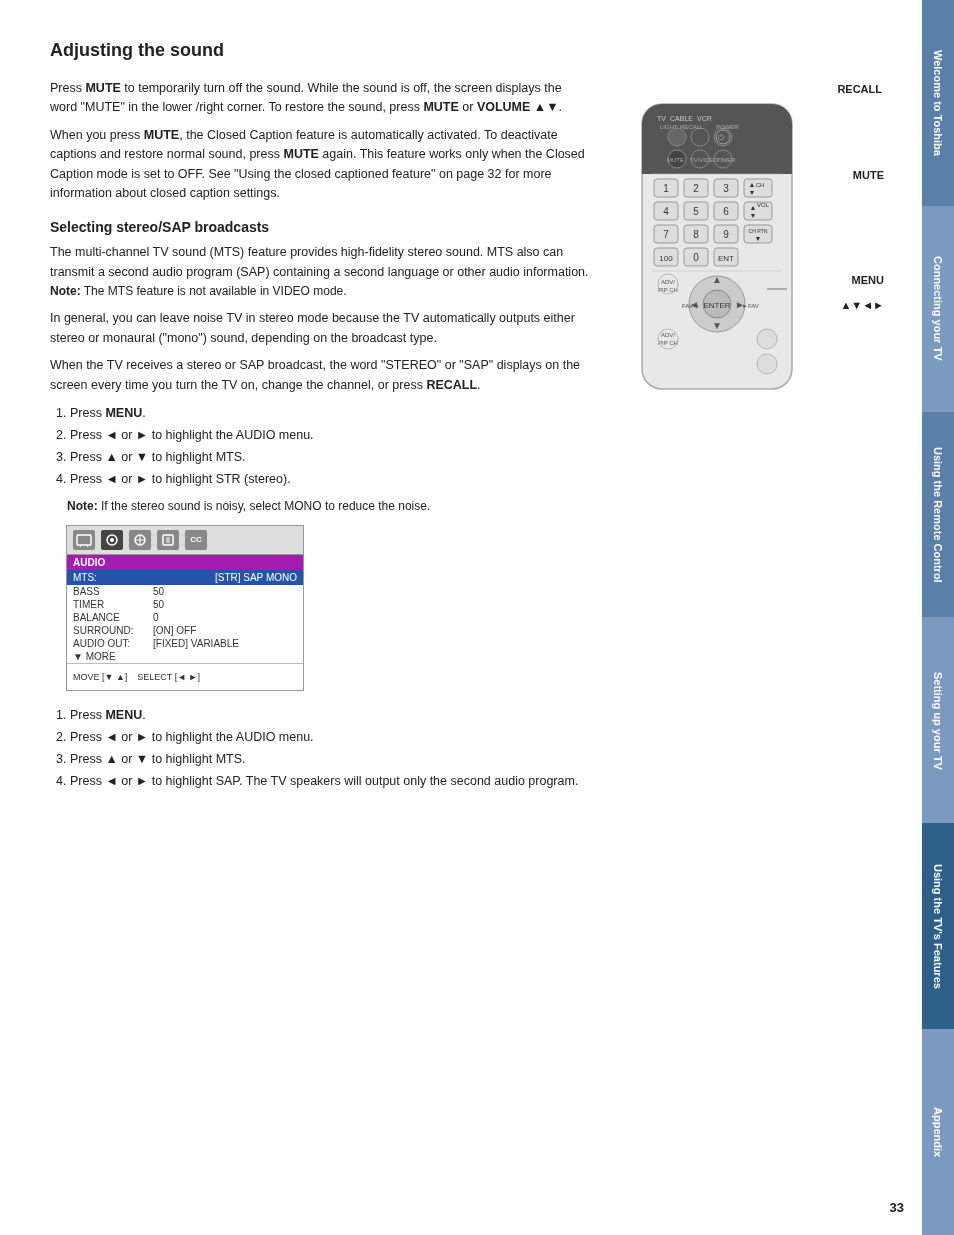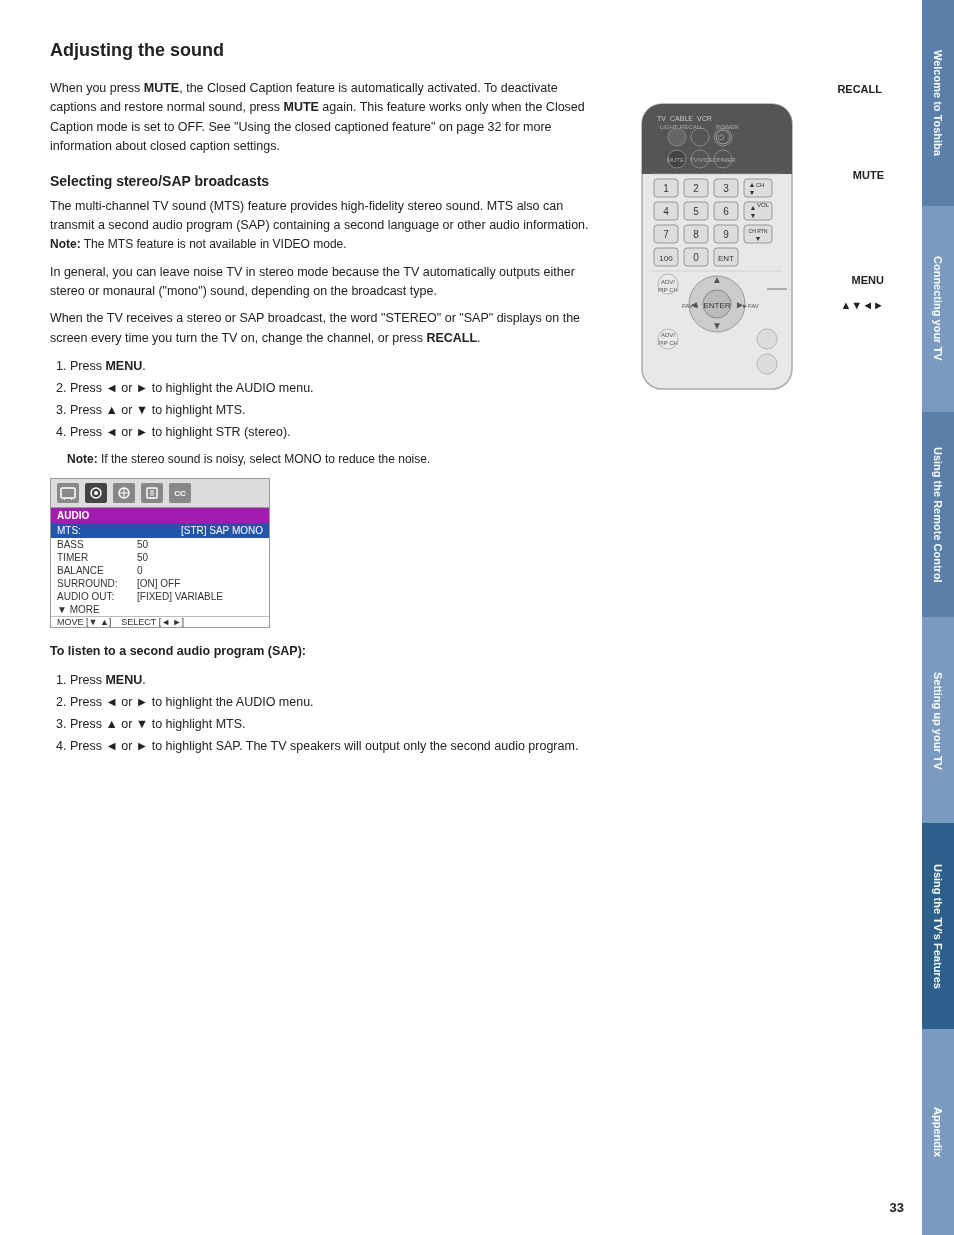--- a/index.html
+++ b/index.html
@@ -132,23 +132,23 @@
     .remote-container {
       position: relative;
       width: 280px;
       height: 320px;
       margin-top: 0;
     }
 
     
     .menu-box {
       border: 1px solid #999;
-      width: 220px;
+      width: 238px;
       background: #fff;
-      margin: 10px 0 14px 0;
+      margin: 10px 0 14px 16px;
       font-size: 11px;
     }
     .menu-box-icons {
       background: #ddd;
       padding: 4px 6px;
       display: flex;
       gap: 6px;
       align-items: center;
       border-bottom: 1px solid #999;
     }
@@ -184,21 +184,21 @@
     }
     .menu-data-row {
       padding: 1px 6px;
       font-size: 10px;
       display: flex;
       gap: 10px;
     }
     .menu-data-row .key { width: 70px; color: #333; }
     .menu-data-row .val { color: #333; }
     .menu-footer {
-      padding: 0 6px;
+      padding: 8px 6px;
       font-size: 9px;
       color: #333;
       border-top: 1px solid #bbb;
     }
   </style>
 </head>
 <body>
 
 <div class="sidebar">
   <div class="sidebar-tab tab1">
@@ -223,20 +223,23 @@
 
 <div class="main-content">
 
   <h1 class="section-title">Adjusting the sound</h1>
 
   <div class="two-col">
 
     <div class="col-left">
 
 
+      <p>
+        Press <b>MUTE</b> to temporarily turn off the sound. While the sound is off, the screen displays the word "MUTE" in the lower /right corner. To restore the sound, press <b>MUTE</b> or <b>VOLUME ▲▼</b>.
+      </p>
 
       <p>
         When you press <b>MUTE</b>, the Closed Caption feature is automatically activated. To deactivate captions and restore normal sound, press <b>MUTE</b> again. This feature works only when the Closed Caption mode is set to OFF. See "Using the closed captioned feature" on page 32 for more information about closed caption settings.
       </p>
 
       <h2 class="subsection-title">Selecting stereo/SAP broadcasts</h2>
 
       <p>
         The multi-channel TV sound (MTS) feature provides high-fidelity stereo sound. MTS also can transmit a second audio program (SAP) containing a second language or other audio information.<br>
         <span class="note-text"><b>Note:</b> The MTS feature is not available in VIDEO mode.</span>
@@ -317,21 +320,20 @@
         <div class="menu-data-row">
           <span class="key">AUDIO OUT:</span>
           <span class="val">[FIXED] VARIABLE</span>
         </div>
         <div class="menu-data-row">
           <span class="key">▼ MORE</span>
         </div>
         <div class="menu-footer">MOVE [▼ ▲]&nbsp;&nbsp;&nbsp;&nbsp;SELECT [◄ ►]</div>
       </div>
 
-      <p><b>To listen to a second audio program (SAP):</b></p>
       <ol class="steps-list">
         <li>Press <b>MENU</b>.</li>
         <li>Press ◄ or ► to highlight the AUDIO menu.</li>
         <li>Press ▲ or ▼ to highlight MTS.</li>
         <li>Press ◄ or ► to highlight SAP. The TV speakers will output only the second audio program.</li>
       </ol>
 
     </div>
 
     <div class="col-right">

